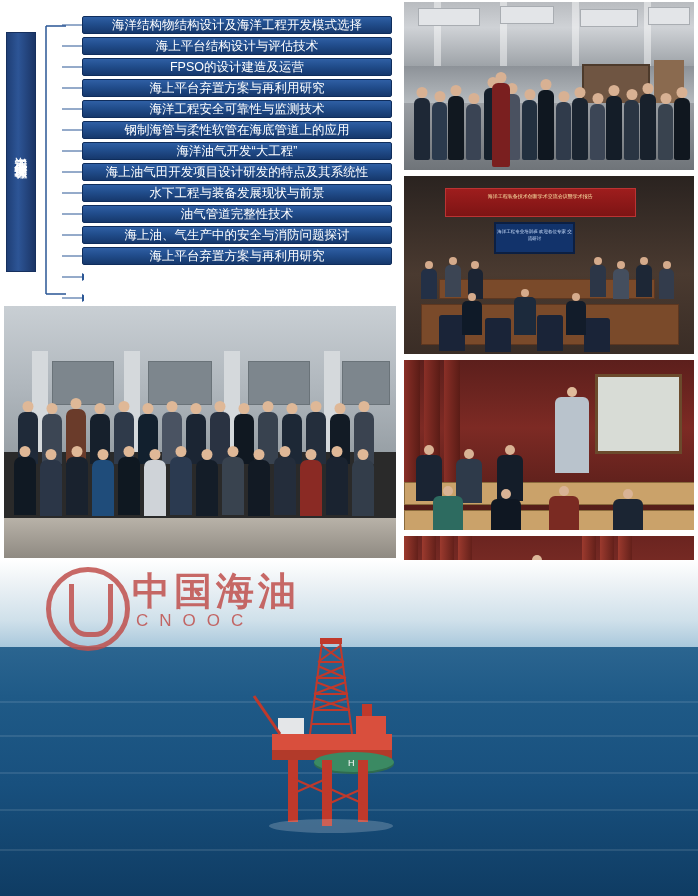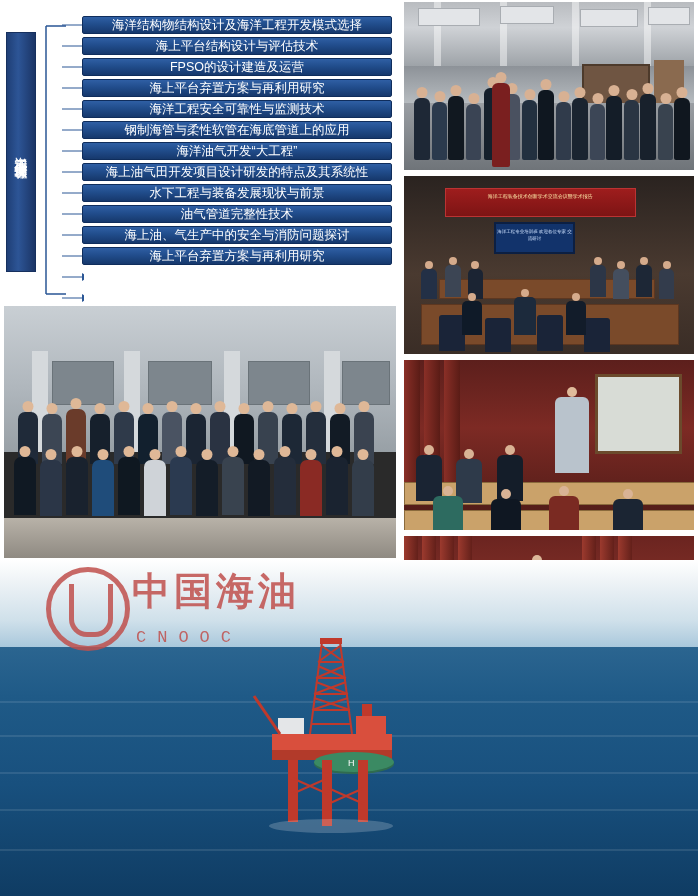--- a/index.html
+++ b/index.html
@@ -177,22 +177,22 @@
   
   #watermark {
     position: absolute; left: 40px; top: 565px; width: 330px; height: 78px;
     color: #c74b4b; opacity: 0.85; pointer-events: none;
   }
   #wm-text {
     position: absolute; left: 92px; top: 2px; font-size: 38px; font-weight: bold;
     letter-spacing: 4px; color: #c0504d; line-height: 48px;
   }
   #wm-sub {
-    position: absolute; left: 96px; top: 63px; font-size: 17px; letter-spacing: 11px;
-    color: #c0504d; font-family: Liberation Mono, monospace;
+    position: absolute; left: 96px; top: 46px; font-size: 17px; letter-spacing: 11px;
+    color: #c0504d; font-family: Liberation Sans, sans-serif;
   }
   #wm-logo {
     position: absolute; left: 6px; top: 2px; width: 74px; height: 74px;
     border: 5px solid #c0504d; border-radius: 50%;
   }
   #wm-logo-inner {
     position: absolute; left: 18px; top: 12px; width: 34px; height: 48px;
     border: 5px solid #c0504d; border-radius: 0 0 18px 18px; border-top: none;
   }
   

